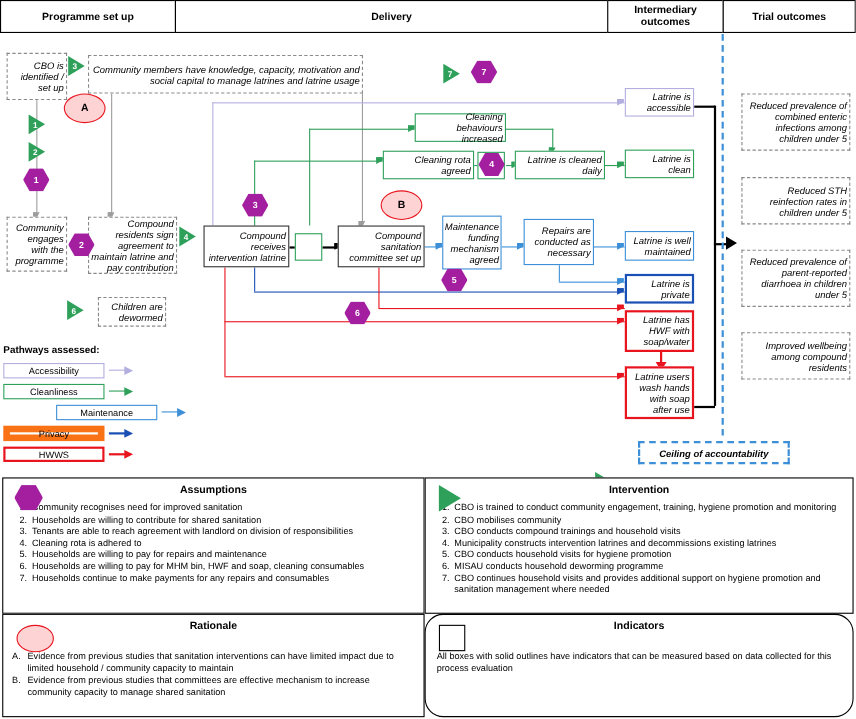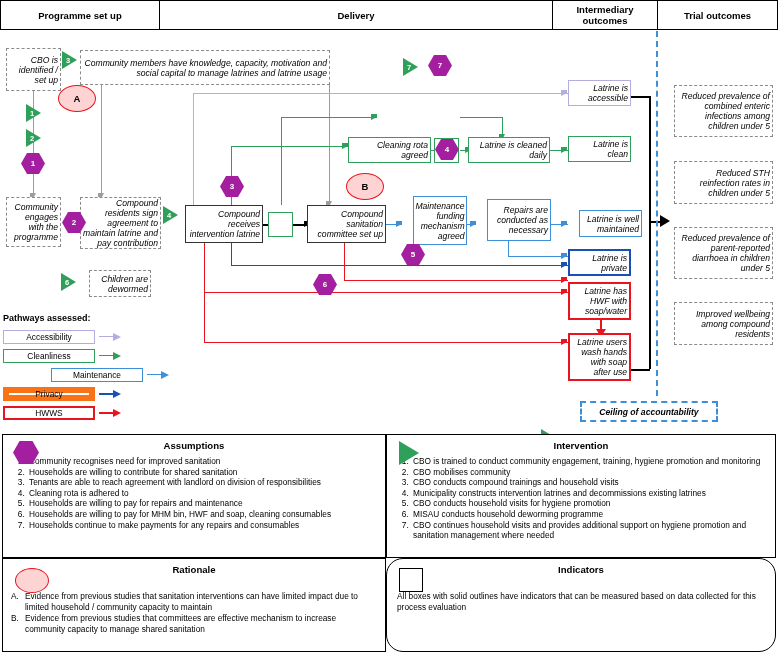--- a/index.html
+++ b/index.html
@@ -24,21 +24,21 @@
     position:absolute; background:#fff;
     display:flex; align-items:center; justify-content:center;
     text-align:right; font-size:8.6px; line-height:10px;
     padding:1px 2px;
     font-style:italic;
   }
   .dash  { border:1px dashed #8a8a8a; }
   .solid { border:1.6px solid #333; }
   .b-purple { border:1.7px solid #b3aee0; }
   .b-green  { border:1.7px solid #2ea05a; }
-  .b-ltblue { border:1.7px solid #3d8fd8;margin-left:11px; }
+  .b-ltblue { border:1.7px solid #3d8fd8; }
   .b-blue   { border:2px solid #1a4fb5; }
   .b-red    { border:2px solid #e8141e; }
 
   
   .ln { position:absolute; }
   .h  { height:0; border-top-width:1.4px; border-top-style:solid; }
   .v  { width:0;  border-left-width:1.4px; border-left-style:solid; }
   .g  { border-color:#9d9d9d; }
   .pu { border-color:#b3aee0; }
   .gr { border-color:#2ea05a; }
@@ -246,20 +246,23 @@
   </div>
 
   <div class="node solid" style="left:185px;top:205px;width:78px;height:38px;">
     <span>Compound receives intervention latrine</span>
   </div>
 
   <div class="node solid" style="left:307px;top:205px;width:79px;height:38px;">
     <span>Compound sanitation committee set up</span>
   </div>
 
+  <div class="node b-green" style="left:377px;top:103px;width:83px;height:26px;">
+    <span>Cleaning behaviours increased</span>
+  </div>
 
   <div class="node b-green" style="left:348px;top:137px;width:83px;height:26px;">
     <span>Cleaning rota agreed</span>
   </div>
 
   <div class="node b-green" style="left:468px;top:137px;width:82px;height:26px;">
     <span>Latrine is cleaned daily</span>
   </div>
 
   <div class="node b-ltblue" style="left:402px;top:196px;width:54px;height:49px;">

